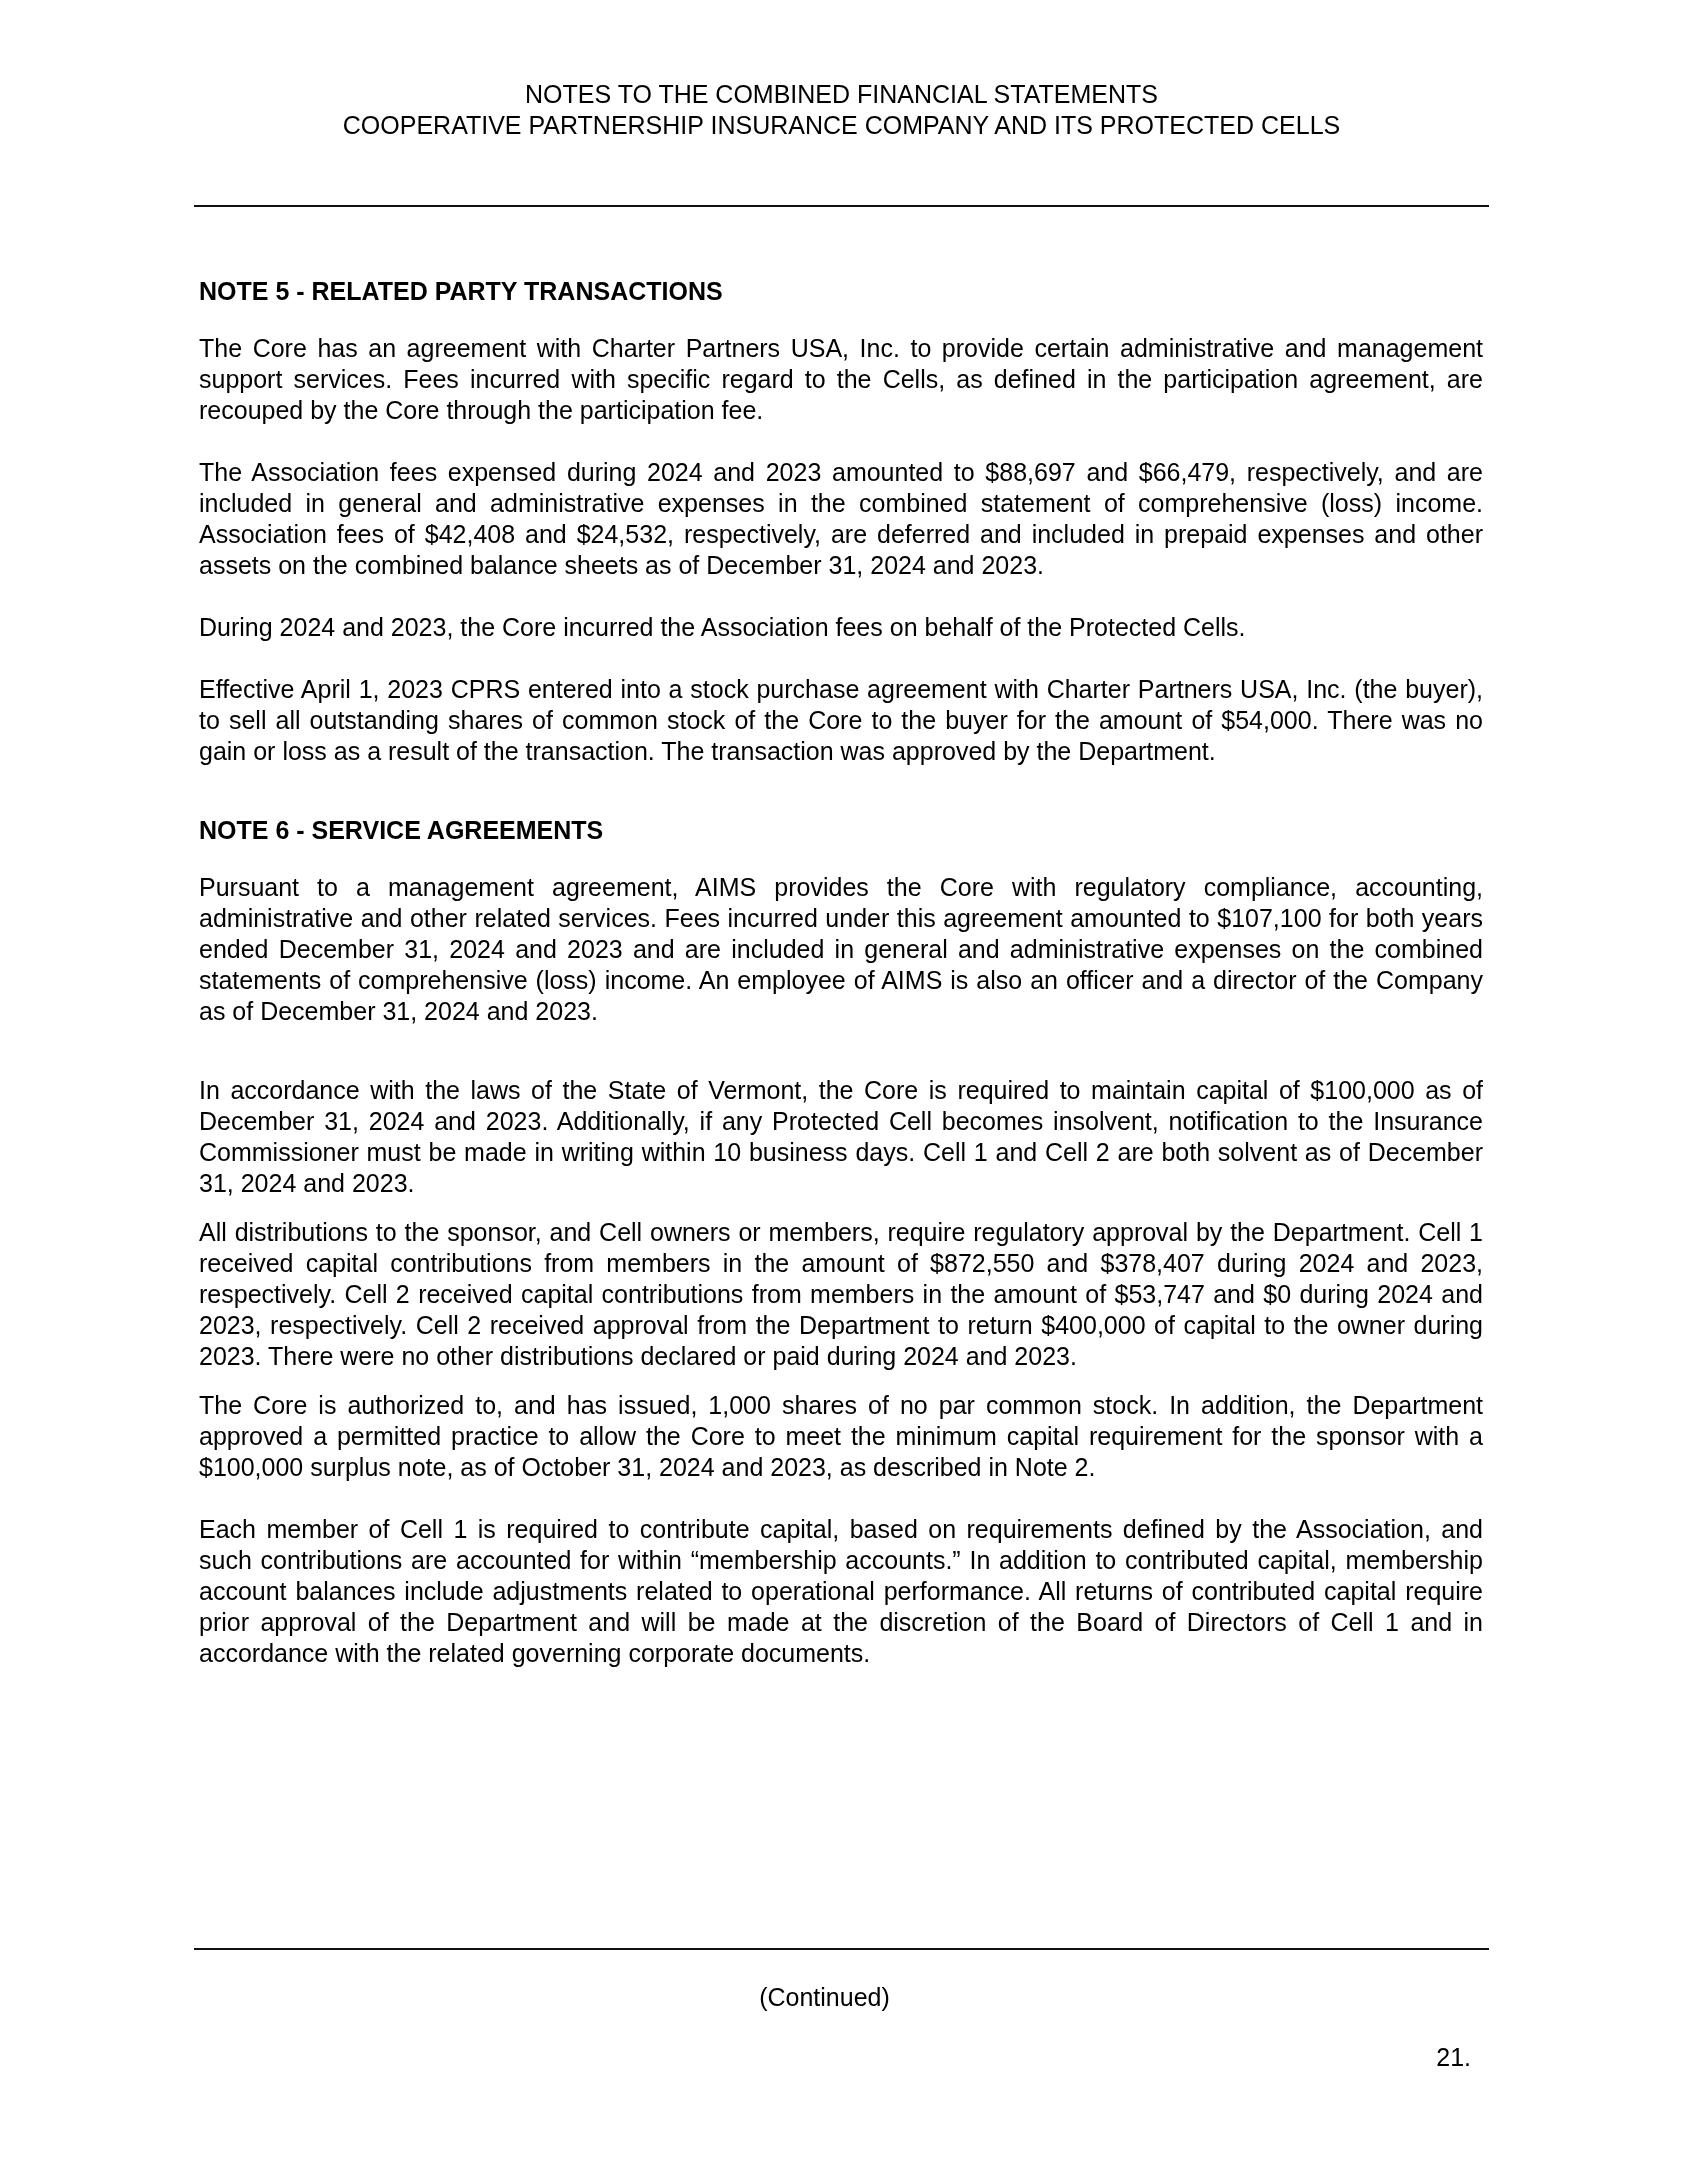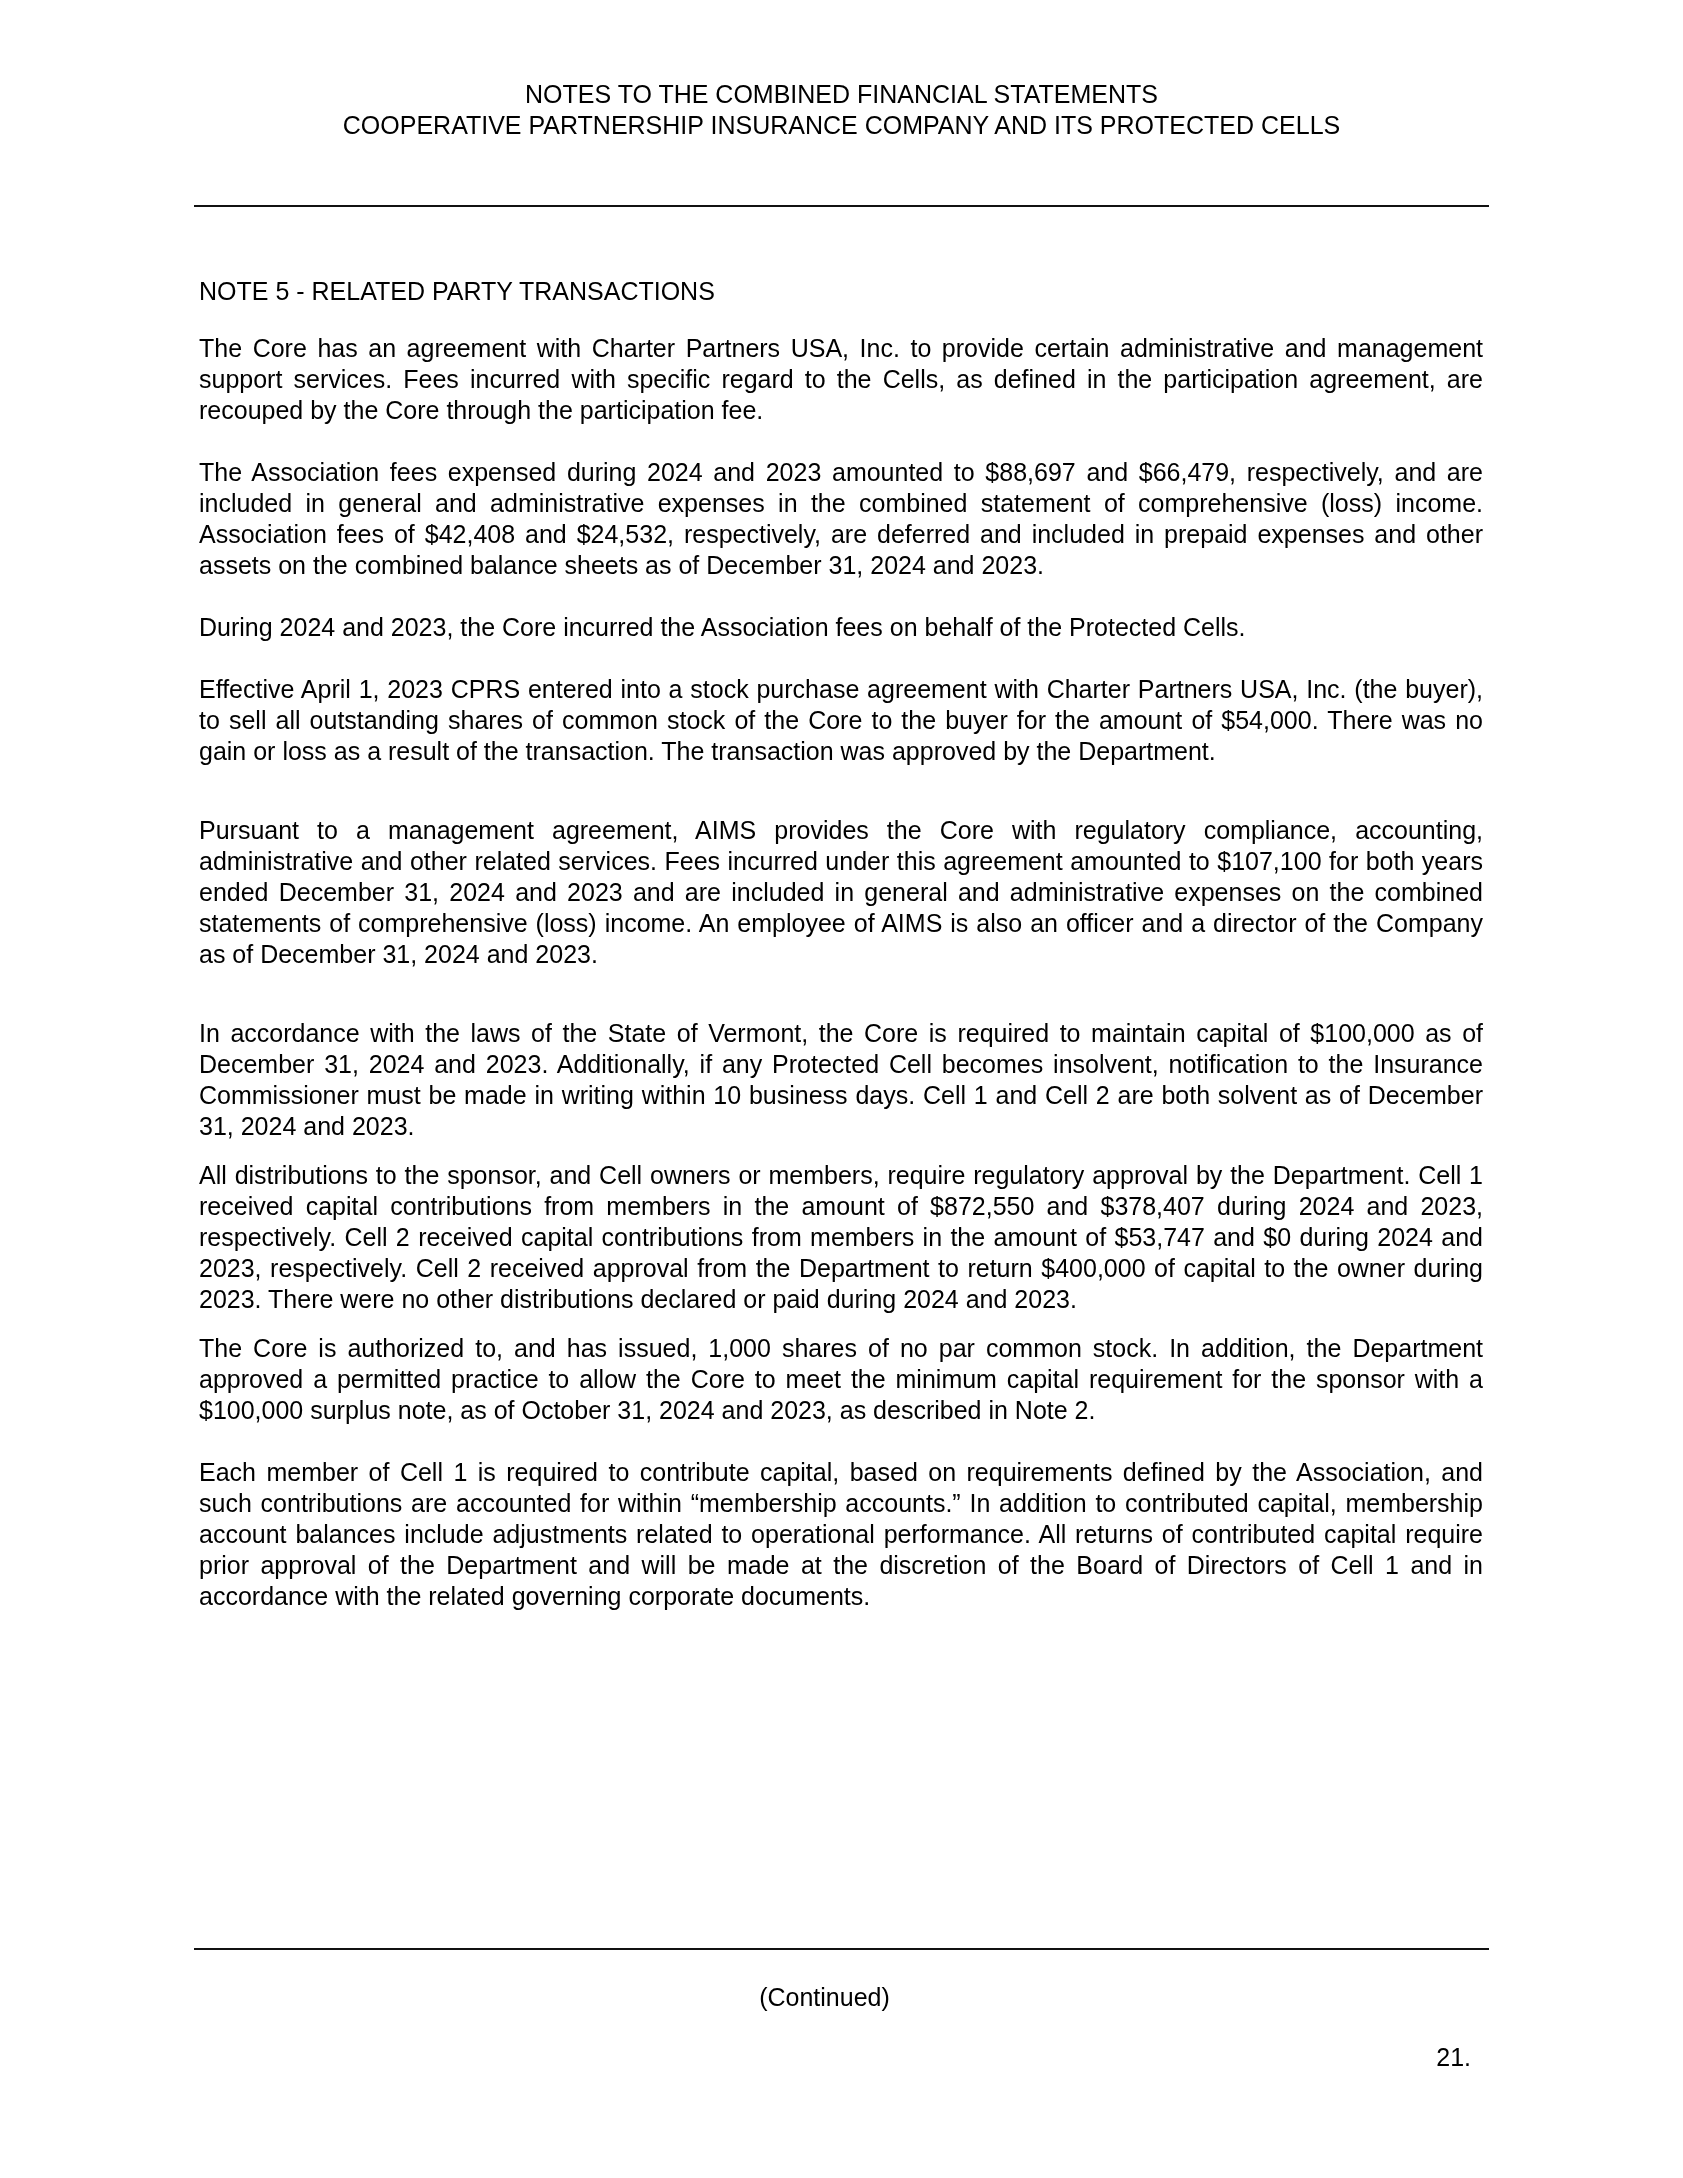--- a/index.html
+++ b/index.html
@@ -2,21 +2,21 @@
 <html><head>
 <meta charset="utf-8">
 <style>
   html, body { margin: 0; padding: 0; background: #ffffff; }
   body { width: 1683px; height: 2178px; position: relative; overflow: hidden;
          font-family: "Liberation Sans", sans-serif; color: #000; }
   .header { position: absolute; left: 194px; width: 1295px; top: 79px; text-align: center;
             font-size: 25px; line-height: 31px; }
   .rule { position: absolute; left: 194px; width: 1295px; height: 0; border-top: 2px solid #111; }
   .content { position: absolute; left: 199px; width: 1284px; top: 276px; font-size: 25px; line-height: 31px; }
-  .note-heading { font-weight: normal; margin: 0 0 26px 0; }
+  .note-heading { font-weight: bold; margin: 0 0 26px 0; }
   .para { text-align: justify; margin: 0 0 31px 0; }
   .para.last-in-note { margin-bottom: 48px; }
   .para.tight { margin-bottom: 18px; }
   .continued { position: absolute; left: 177px; width: 1295px; top: 1983px; text-align: center; font-size: 25px; }
   .page-num { position: absolute; right: 212px; top: 2043px; font-size: 25px; }
 </style>
 </head>
 <body>
 
 <div class="header">
@@ -29,20 +29,21 @@
 <div class="content">
   <section>
     <div class="note-heading">NOTE 5 - RELATED PARTY TRANSACTIONS</div>
     <p class="para">The Core has an agreement with Charter Partners USA, Inc. to provide certain administrative and management support services.  Fees incurred with specific regard to the Cells, as defined in the participation agreement, are recouped by the Core through the participation fee.</p>
     <p class="para">The Association fees expensed during 2024 and 2023 amounted to $88,697 and $66,479, respectively, and are included in general and administrative expenses in the combined statement of comprehensive (loss) income.  Association fees of $42,408 and $24,532, respectively, are deferred and included in prepaid expenses and other assets on the combined balance sheets as of December 31, 2024 and 2023.</p>
     <p class="para">During 2024 and 2023, the Core incurred the Association fees on behalf of the Protected Cells.</p>
     <p class="para last-in-note">Effective April 1, 2023 CPRS entered into a stock purchase agreement with Charter Partners USA, Inc. (the buyer), to sell all outstanding shares of common stock of the Core to the buyer for the amount of $54,000. There was no gain or loss as a result of the transaction.  The transaction was approved by the Department.</p>
   </section>
 
   <section>
+    <div class="note-heading">NOTE 6 - SERVICE AGREEMENTS</div>
     <p class="para last-in-note">Pursuant to a management agreement, AIMS provides the Core with regulatory compliance, accounting, administrative and other related services.  Fees incurred under this agreement amounted to $107,100 for both years ended December 31, 2024 and 2023 and are included in general and administrative expenses on the combined statements of comprehensive (loss) income.  An employee of AIMS is also an officer and a director of the Company as of December 31, 2024 and 2023.</p>
   </section>
 
   <section>
     <p class="para tight">In accordance with the laws of the State of Vermont, the Core is required to maintain capital of $100,000 as of December 31, 2024 and 2023.  Additionally, if any Protected Cell becomes insolvent, notification to the Insurance Commissioner must be made in writing within 10 business days.  Cell 1 and Cell 2 are both solvent as of December 31, 2024 and 2023.</p>
     <p class="para tight">All distributions to the sponsor, and Cell owners or members, require regulatory approval by the Department.  Cell 1 received capital contributions from members in the amount of $872,550 and $378,407 during 2024 and 2023, respectively.  Cell 2 received capital contributions from members in the amount of $53,747 and $0 during 2024 and 2023, respectively. Cell 2 received approval from the Department to return $400,000 of capital to the owner during 2023.  There were no other distributions declared or paid during 2024 and 2023.</p>
     <p class="para">The Core is authorized to, and has issued, 1,000 shares of no par common stock.  In addition, the Department approved a permitted practice to allow the Core to meet the minimum capital requirement for the sponsor with a $100,000 surplus note, as of October 31, 2024 and 2023, as described in Note 2.</p>
     <p class="para" style="margin-bottom:0">Each member of Cell 1 is required to contribute capital, based on requirements defined by the Association, and such contributions are accounted for within “membership accounts.”  In addition to contributed capital, membership account balances include adjustments related to operational performance.  All returns of contributed capital require prior approval of the Department and will be made at the discretion of the Board of Directors of Cell 1 and in accordance with the related governing corporate documents.</p>
   </section>
 </div>

